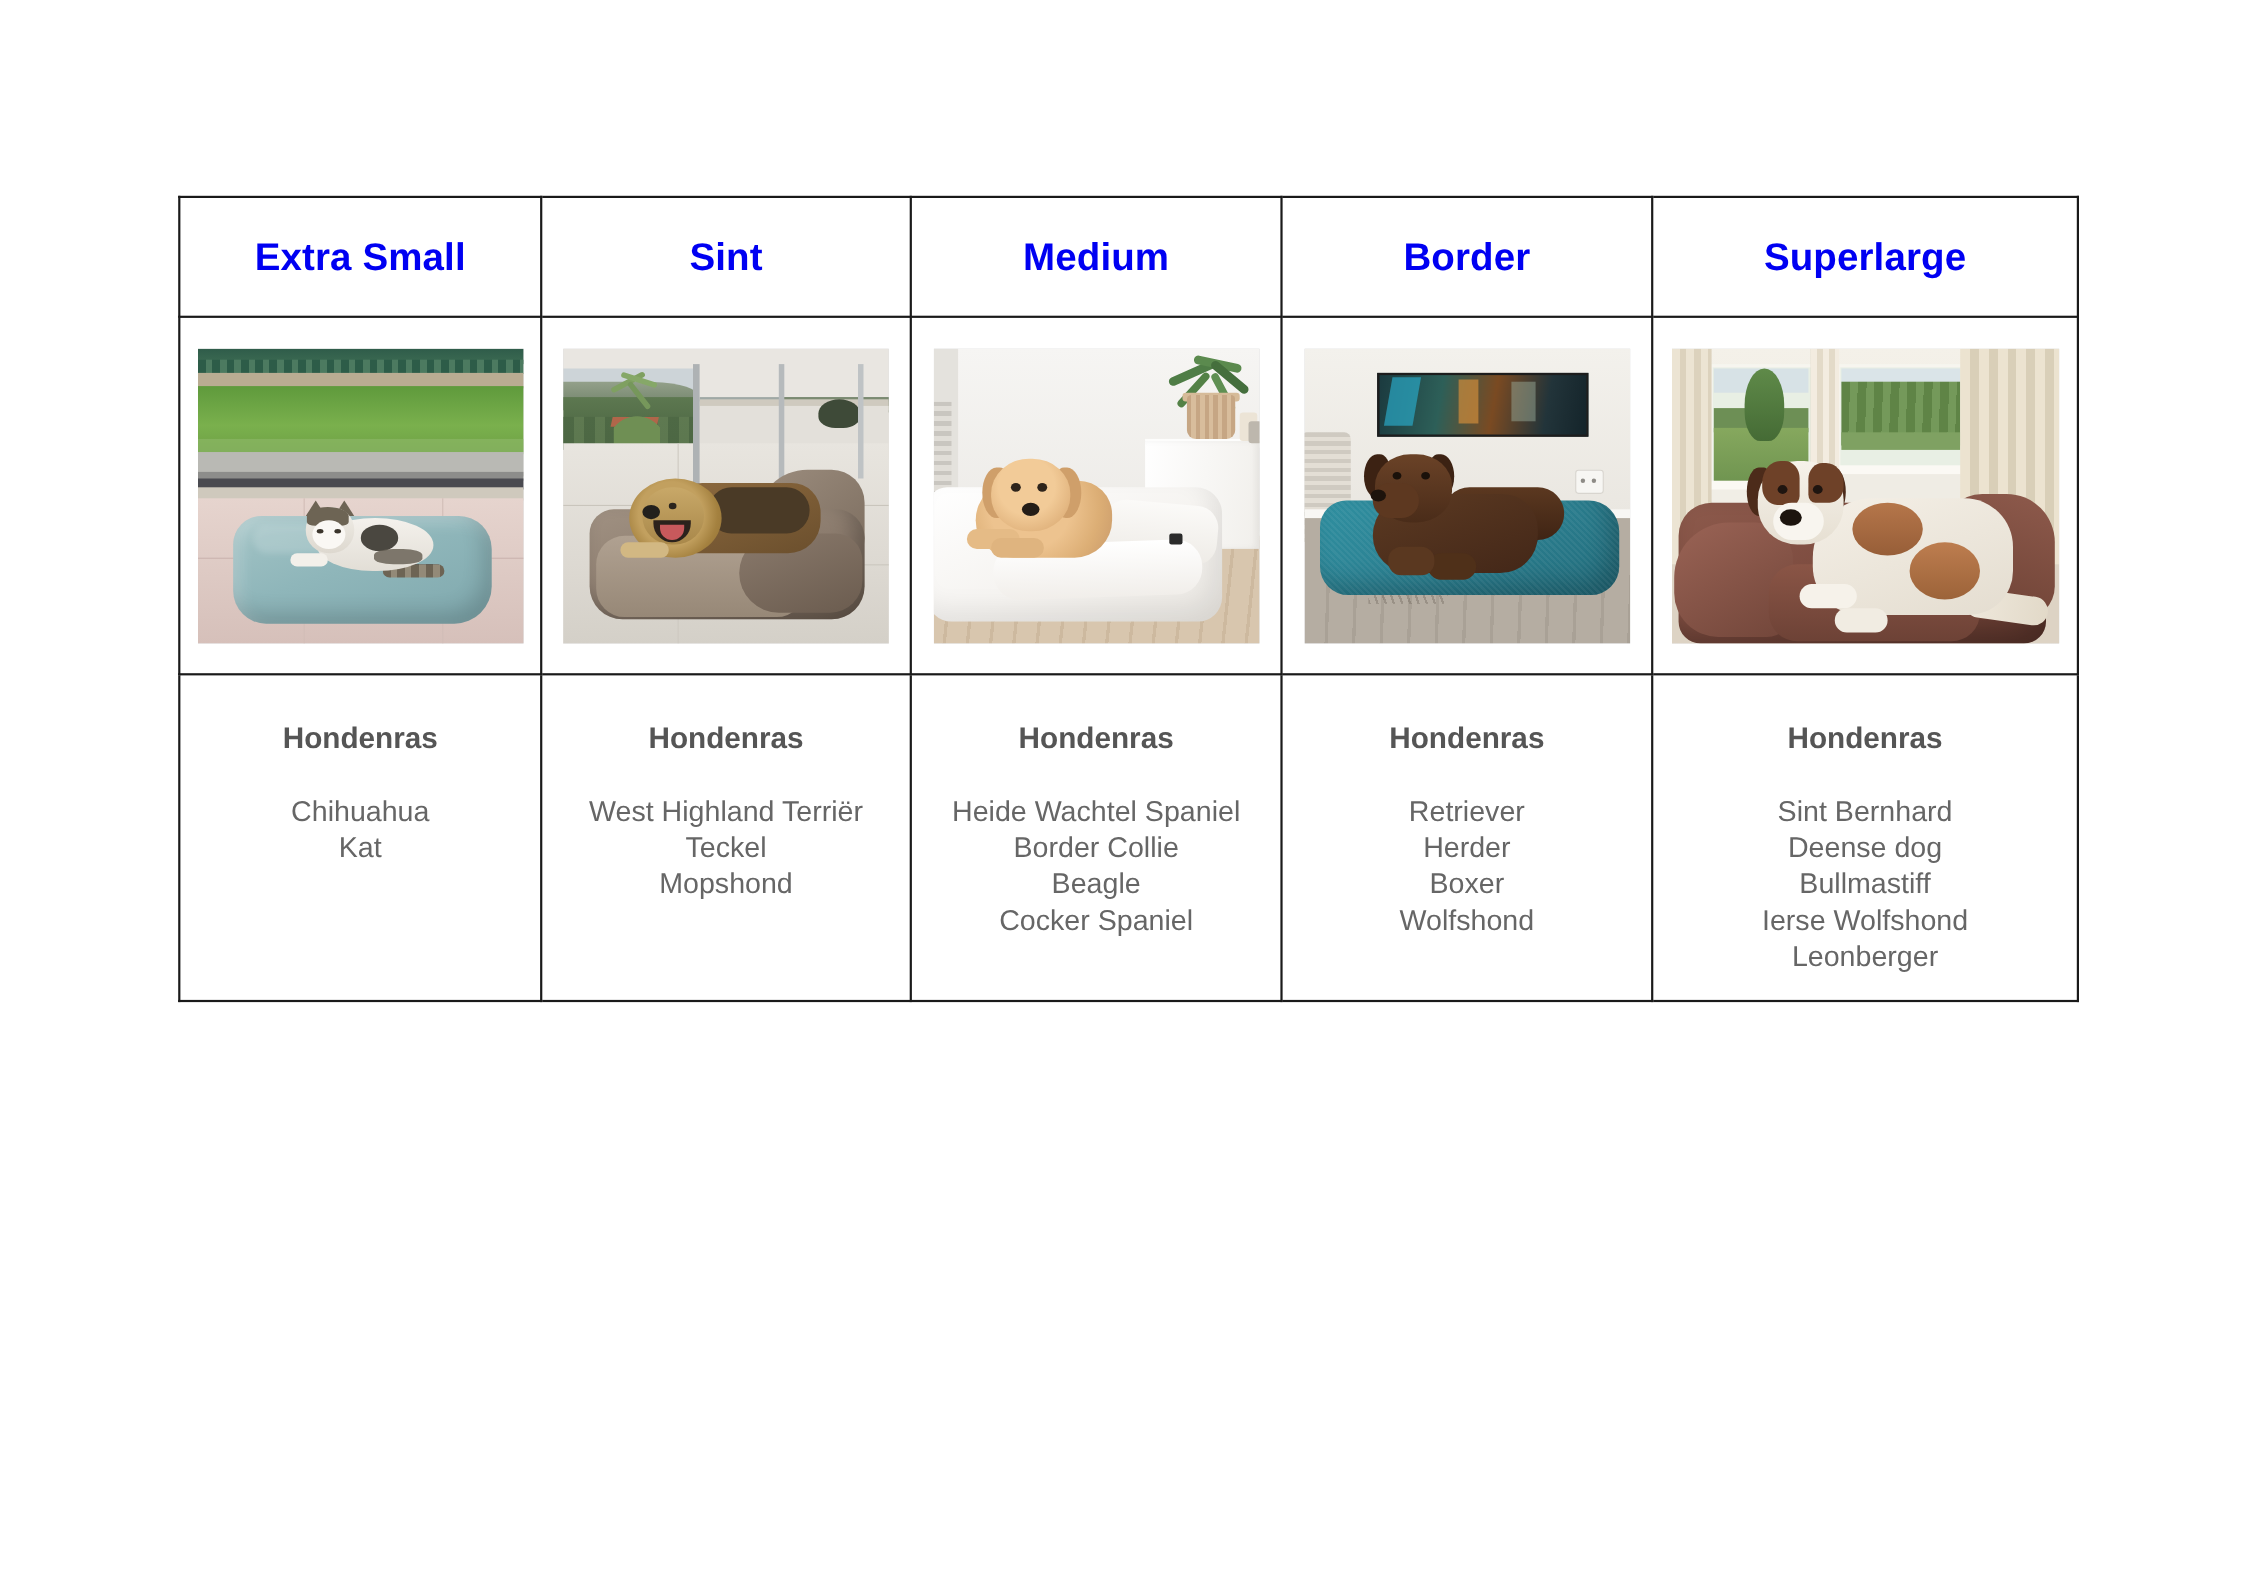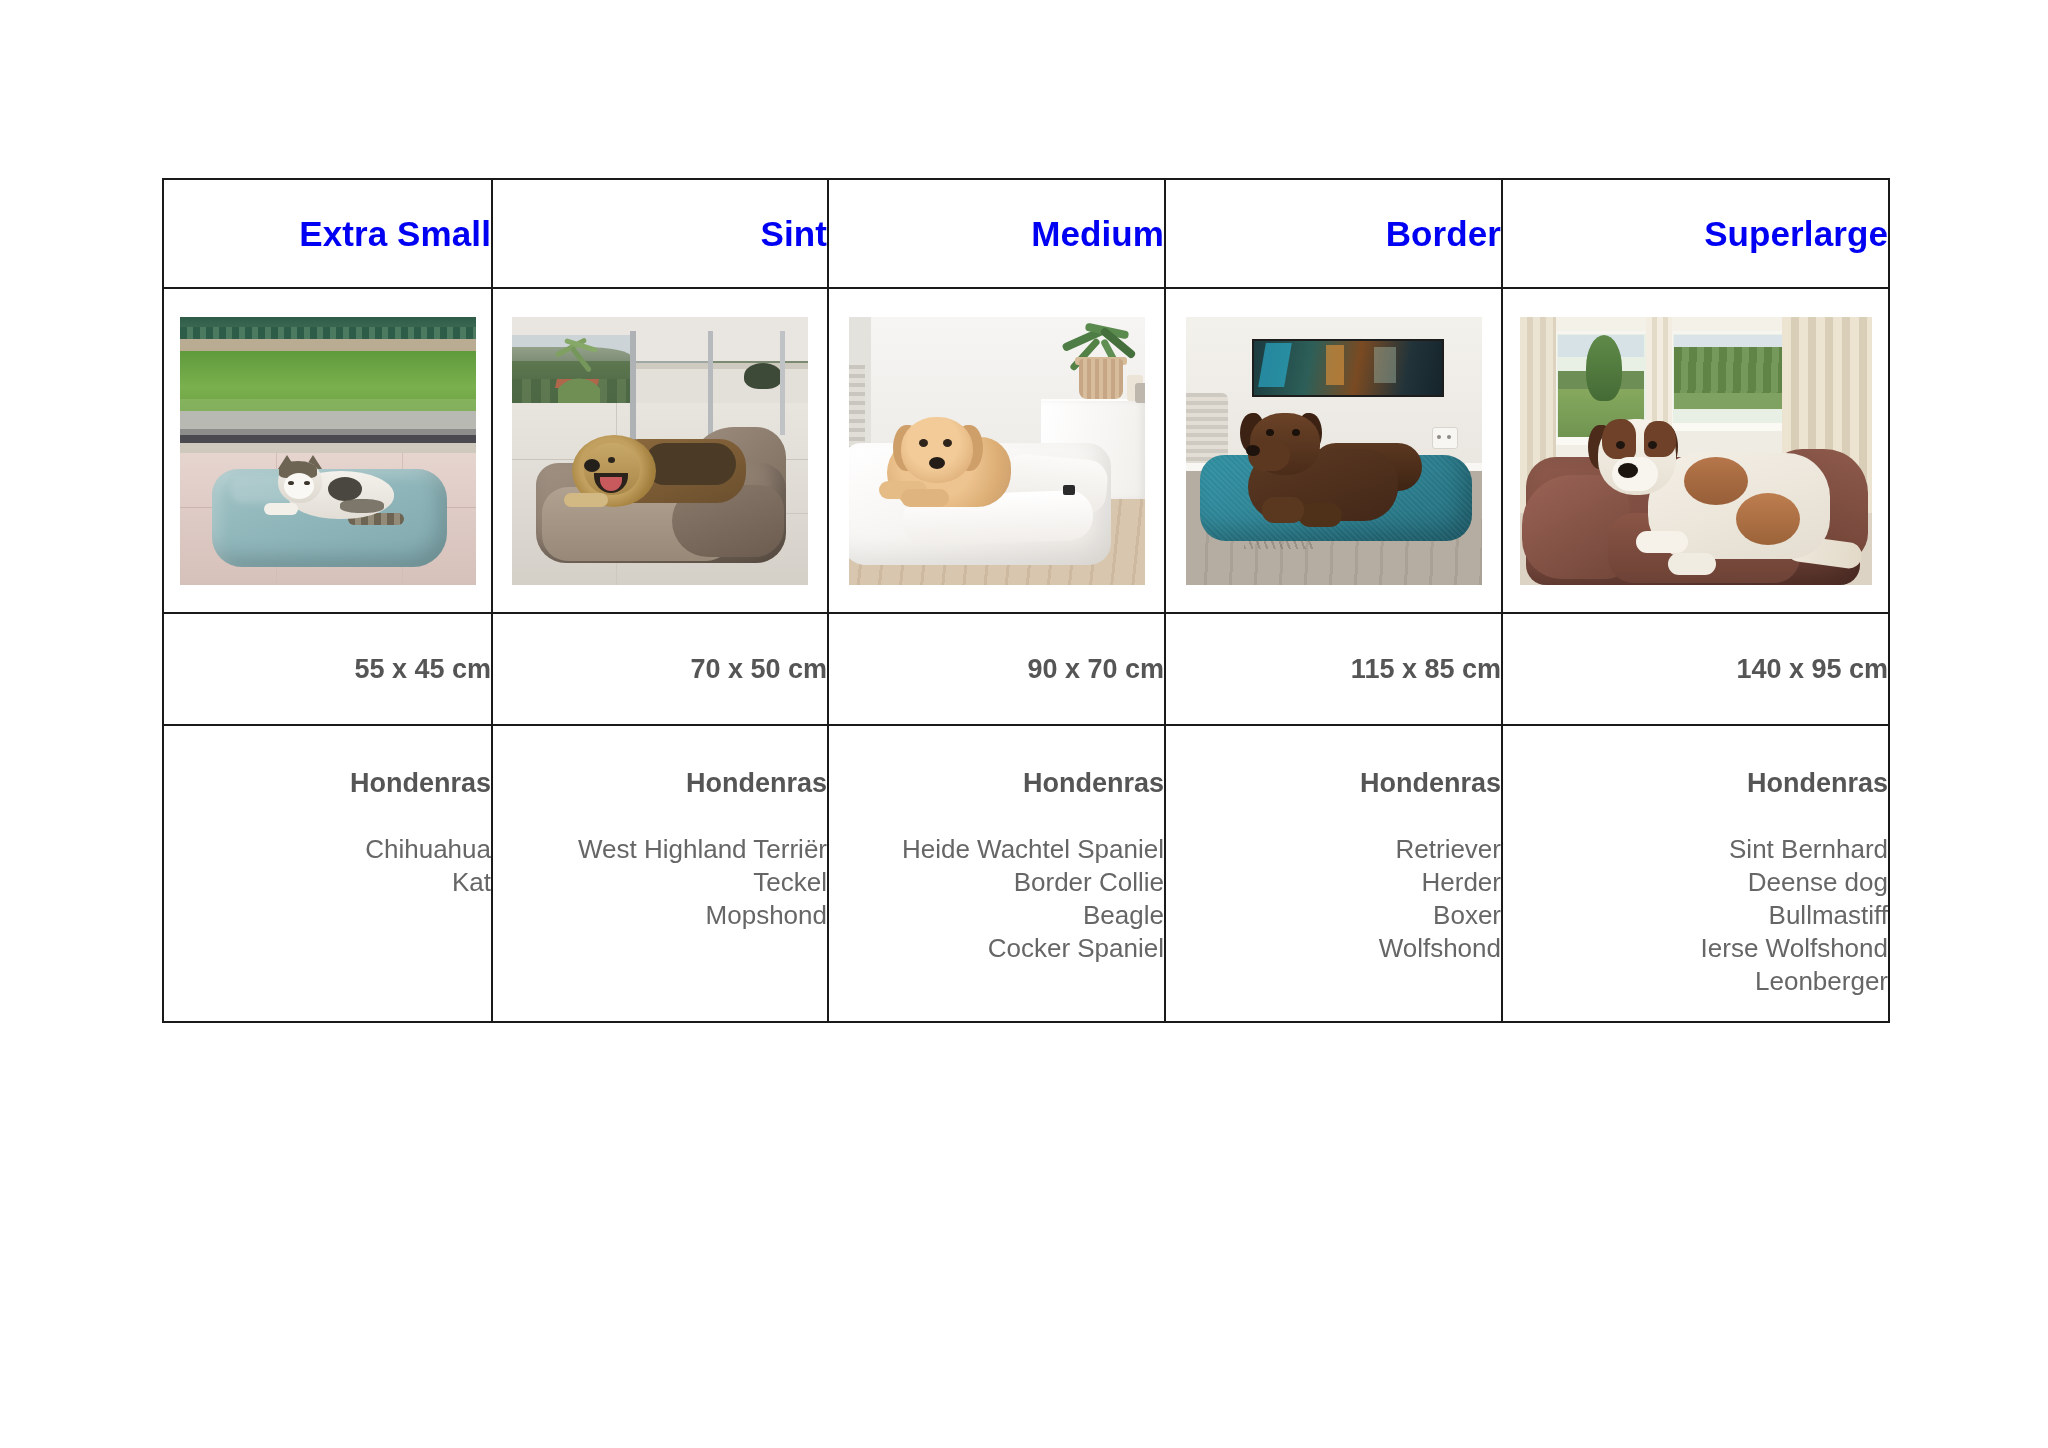--- a/index.html
+++ b/index.html
@@ -27,21 +27,21 @@
     left: 162px;
     top: 178px;
     width: 1726px;
     border-collapse: collapse;
     table-layout: fixed;
   }
   .size-table td {
     border: 2px solid #1a1a1a;
     padding: 0;
     vertical-align: middle;
-    text-align: right;
+    text-align: center;
     background: #ffffff;
   }
 
   
   col.c1 { width: 329px; }
   col.c2 { width: 336px; }
   col.c3 { width: 337px; }
   col.c4 { width: 337px; }
   col.c5 { width: 387px; }
 
@@ -592,37 +592,20 @@
               <div class="p5-mask2"></div>
               <div class="p5-eye5a"></div>
               <div class="p5-eye5b"></div>
               <div class="p5-snout5"></div>
               <div class="p5-nose5"></div>
             </div>
           </div>
         </td>
       </tr>
 
-      <tr class="row-size">
-        <td>
-          <div class="size-label">55 x 45 cm</div>
-        </td>
-        <td>
-          <div class="size-label">70 x 50 cm</div>
-        </td>
-        <td>
-          <div class="size-label">90 x 70 cm</div>
-        </td>
-        <td>
-          <div class="size-label">115 x 85 cm</div>
-        </td>
-        <td>
-          <div class="size-label">140 x 95 cm</div>
-        </td>
-      </tr>
 
       <tr class="row-breed">
 
         <td>
           <div class="breed-cell">
             <div class="breed-title">Hondenras</div>
             <ul class="breed-list">
               <li>Chihuahua</li>
               <li>Kat</li>
             </ul>

